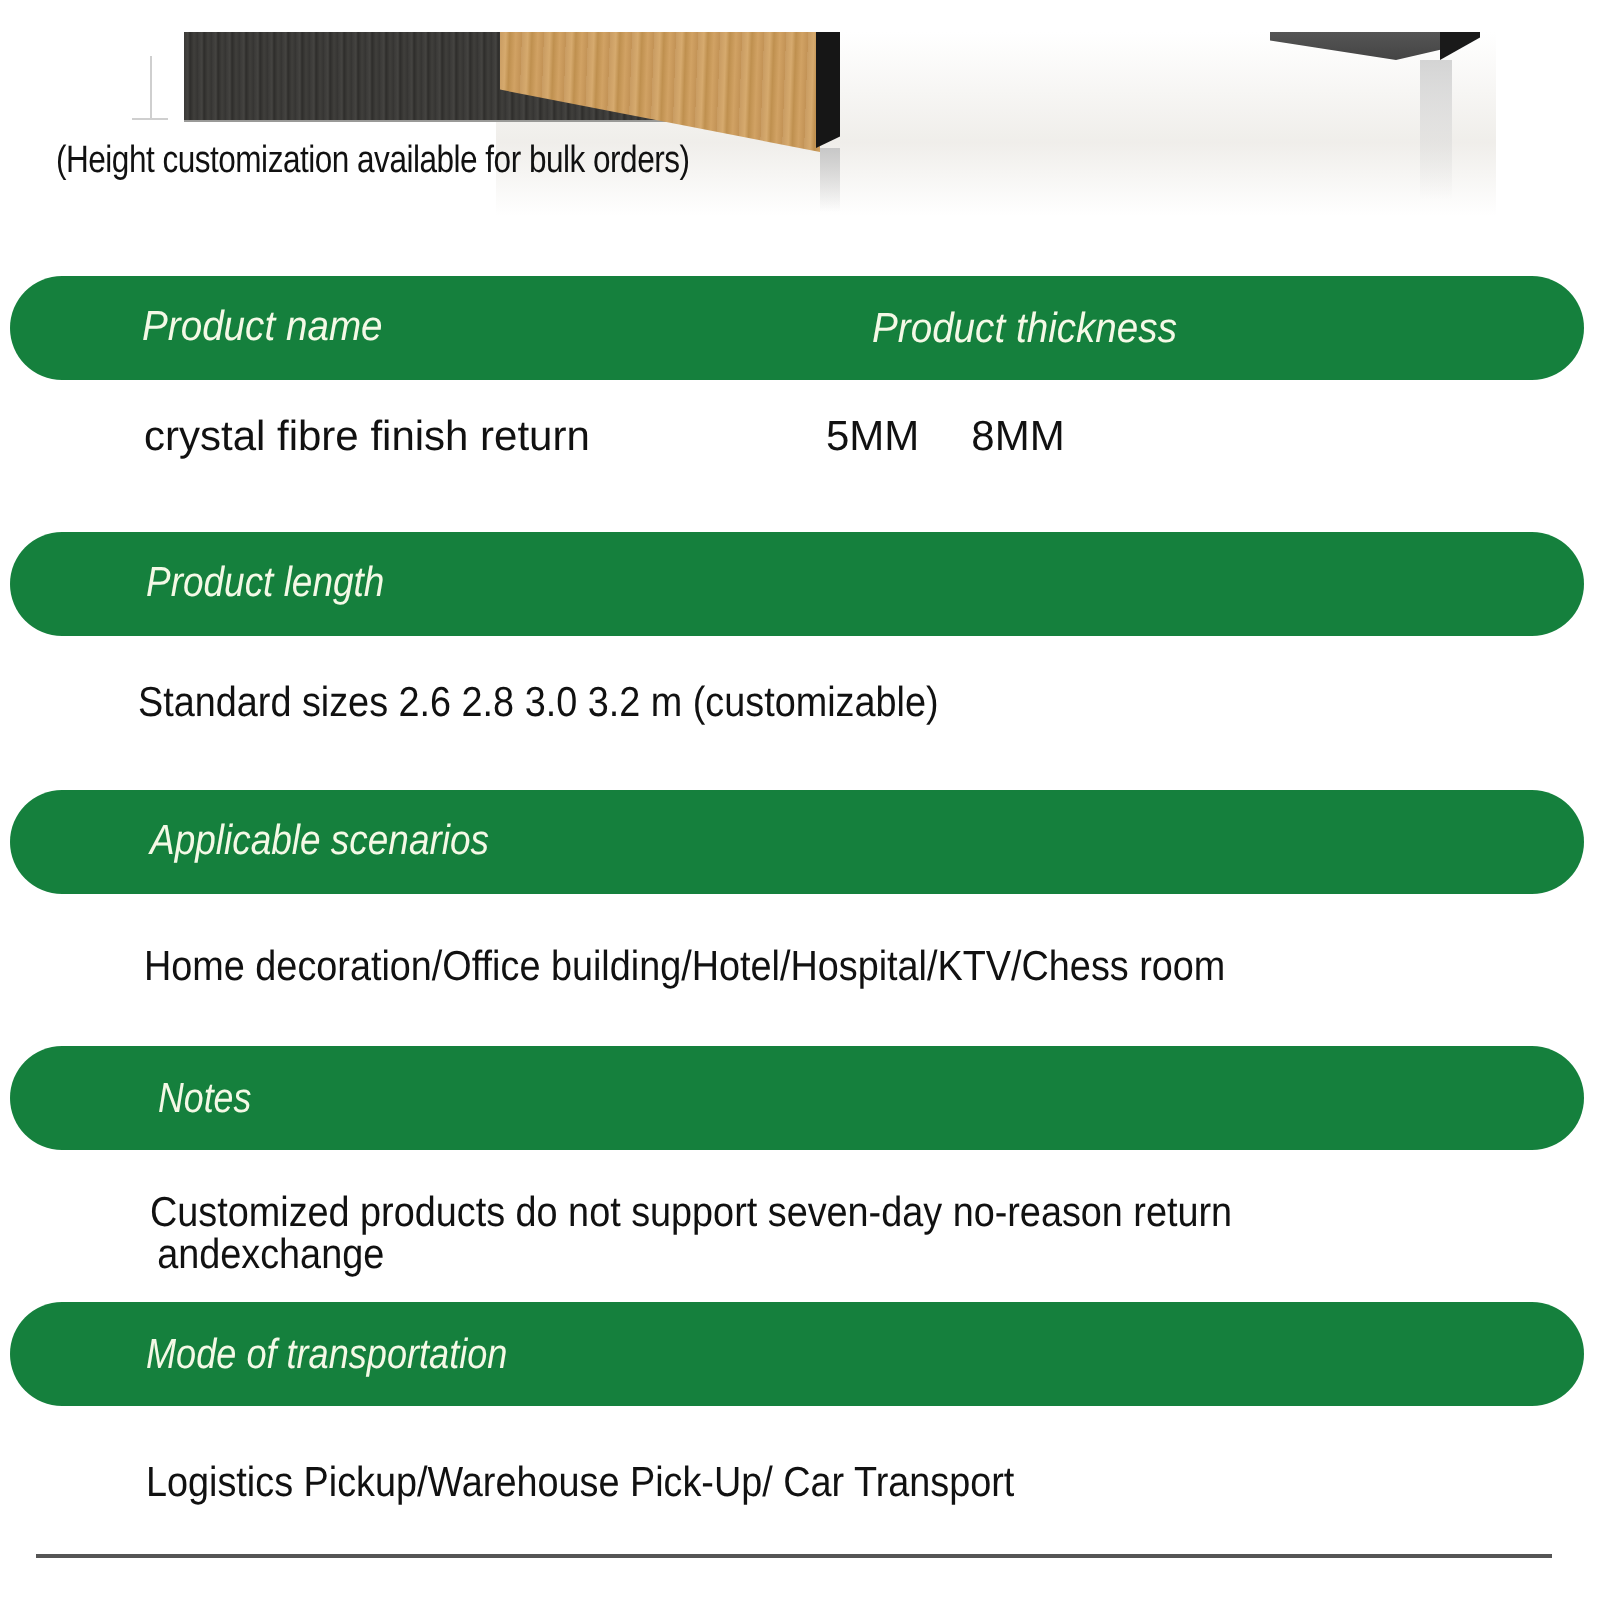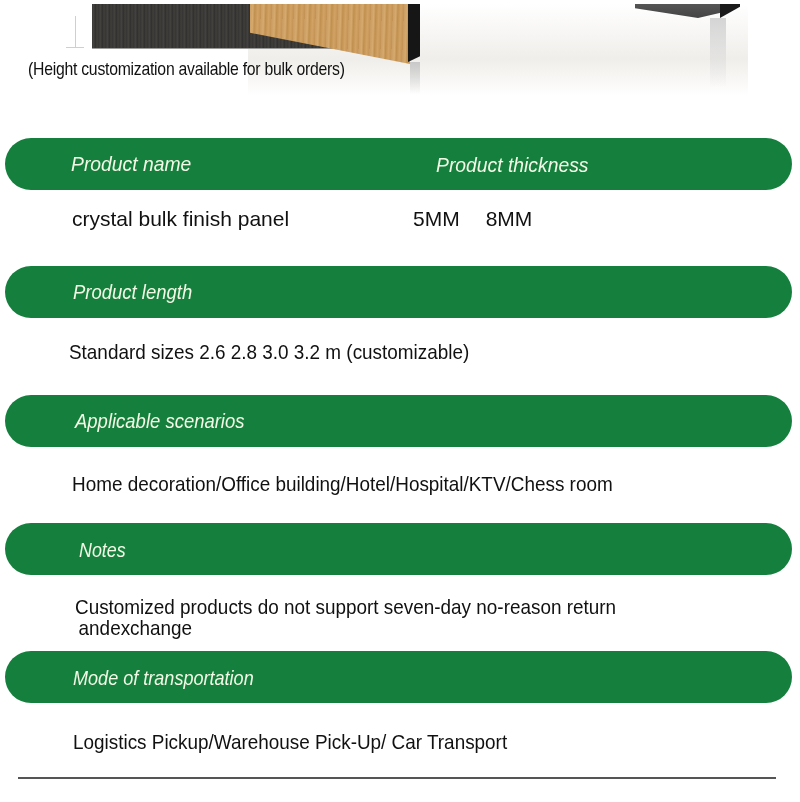--- a/index.html
+++ b/index.html
@@ -1,20 +1,20 @@
 <!DOCTYPE html>
 <html><head>
   <meta charset="utf-8">
   <style>
     html, body { margin: 0; padding: 0; background: #ffffff; }
     body { width: 800px; height: 802px; position: relative; overflow: hidden;
            font-family: "Liberation Sans", sans-serif; color: #111; }
 
     
-    .hero { position: absolute; left: 0; top: 4px; width: 788px; height: 100px; }
+    .hero { position: absolute; left: 0; top: 16px; width: 788px; height: 100px; }
     .dark-panel { position: absolute; left: 92px; top: 0; width: 258px; height: 44px;
       background: repeating-linear-gradient(90deg, #3a3937 0px, #454441 2px, #2e2d2b 3px, #403f3c 5px, #353432 7px);
       border-bottom: 1px solid #9a9a98; }
     .dim-line { position: absolute; left: 75px; top: 12px; width: 1px; height: 32px; background: #cfcfcf; }
     .dim-foot { position: absolute; left: 66px; top: 43px; width: 18px; height: 1px; background: #cfcfcf; }
     .height-note { position: absolute; left: 28px; top: 54px; font-size: 19px; letter-spacing: -0.3px;
       transform: scaleX(0.83); transform-origin: left center; white-space: nowrap; color: #111; }
 
     .floor { position: absolute; left: 248px; top: 0; width: 500px; height: 92px;
       background: linear-gradient(180deg, rgba(255,255,255,0) 0%, rgba(238,236,232,0.9) 60%, rgba(255,255,255,1) 100%); }
@@ -67,21 +67,21 @@
   <div class="grey-edge"></div>
   <div class="reflect2"></div>
   <div class="height-note">(Height customization available for bulk orders)</div>
 </div>
 
 <div class="pill s1">
   <span class="bar-label" style="left:66px; top:14px;">Product name</span>
   <span class="bar-label" style="left:431px; top:15px;">Product thickness</span>
 </div>
 <div class="content" style="left:72px; top:208px; line-height:21px;">
-  <div>crystal bulk finish panel</div>
+  <div>crystal fibre finish return</div>
 </div>
 <div class="content" style="left:413px; top:208px; line-height:21px;">
   <span>5MM</span><span style="display:inline-block;width:26px"></span><span>8MM</span>
 </div>
 
 <div class="pill s2">
   <span class="bar-label" style="left:68px; top:14px; transform:scaleX(0.88);">Product length</span>
 </div>
 <div class="content" style="left:69px; top:340px; transform:scaleX(0.9);">Standard sizes 2.6  2.8   3.0   3.2 m  (customizable)</div>
 

